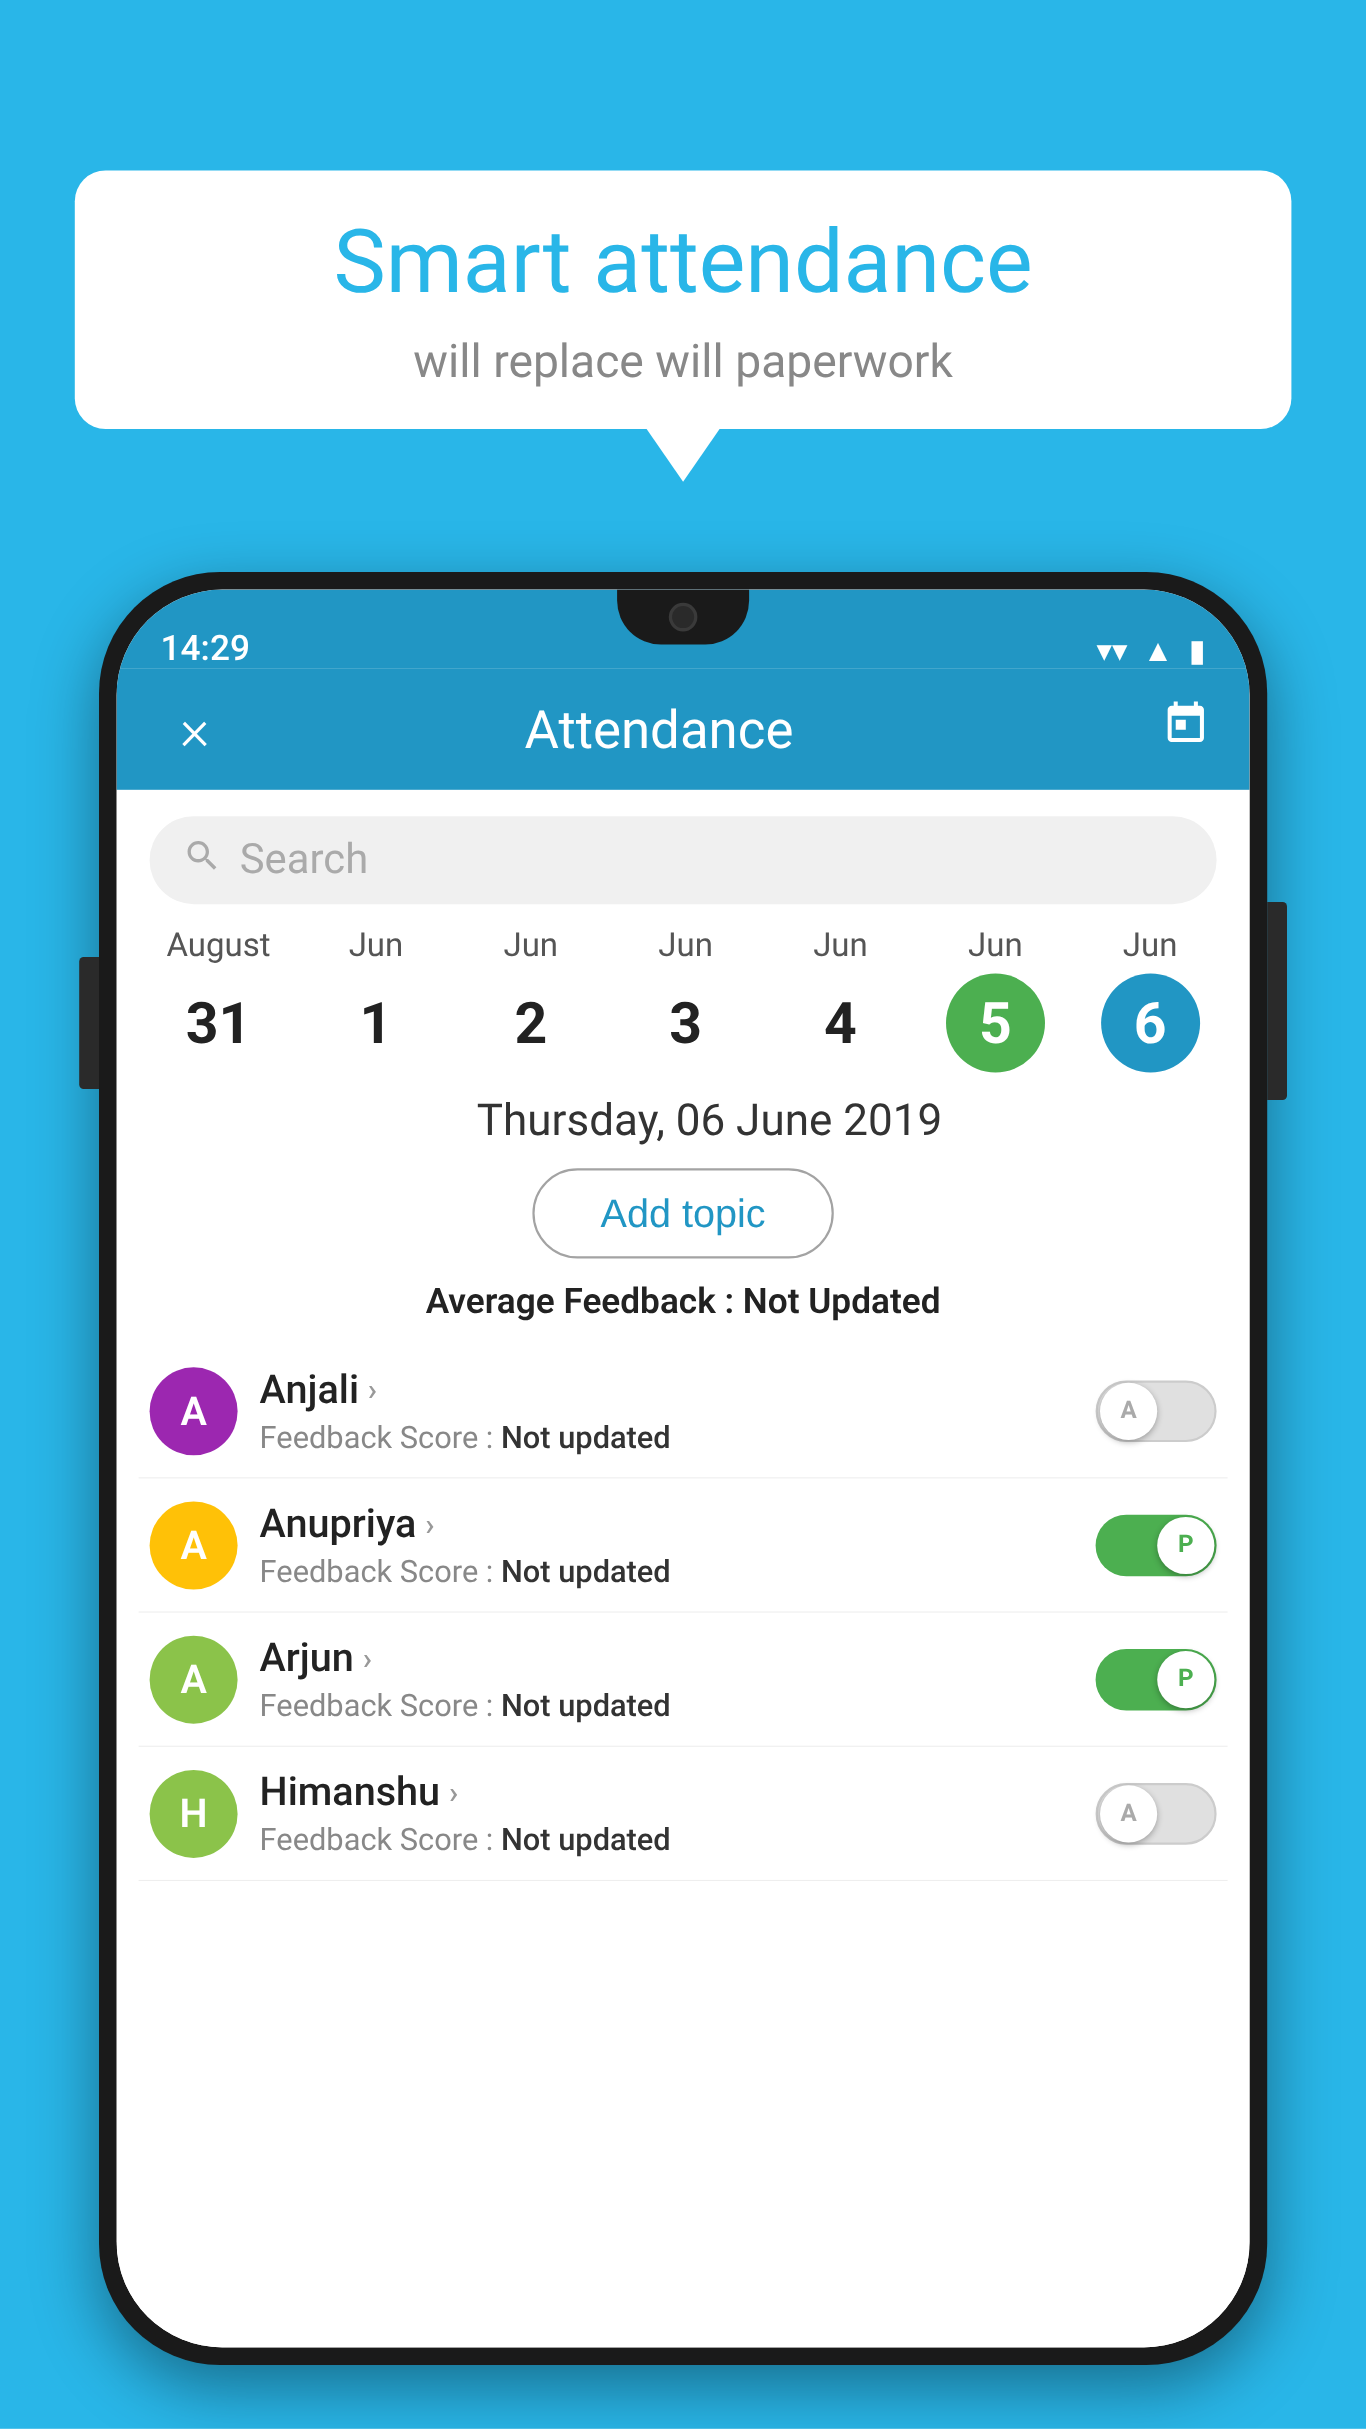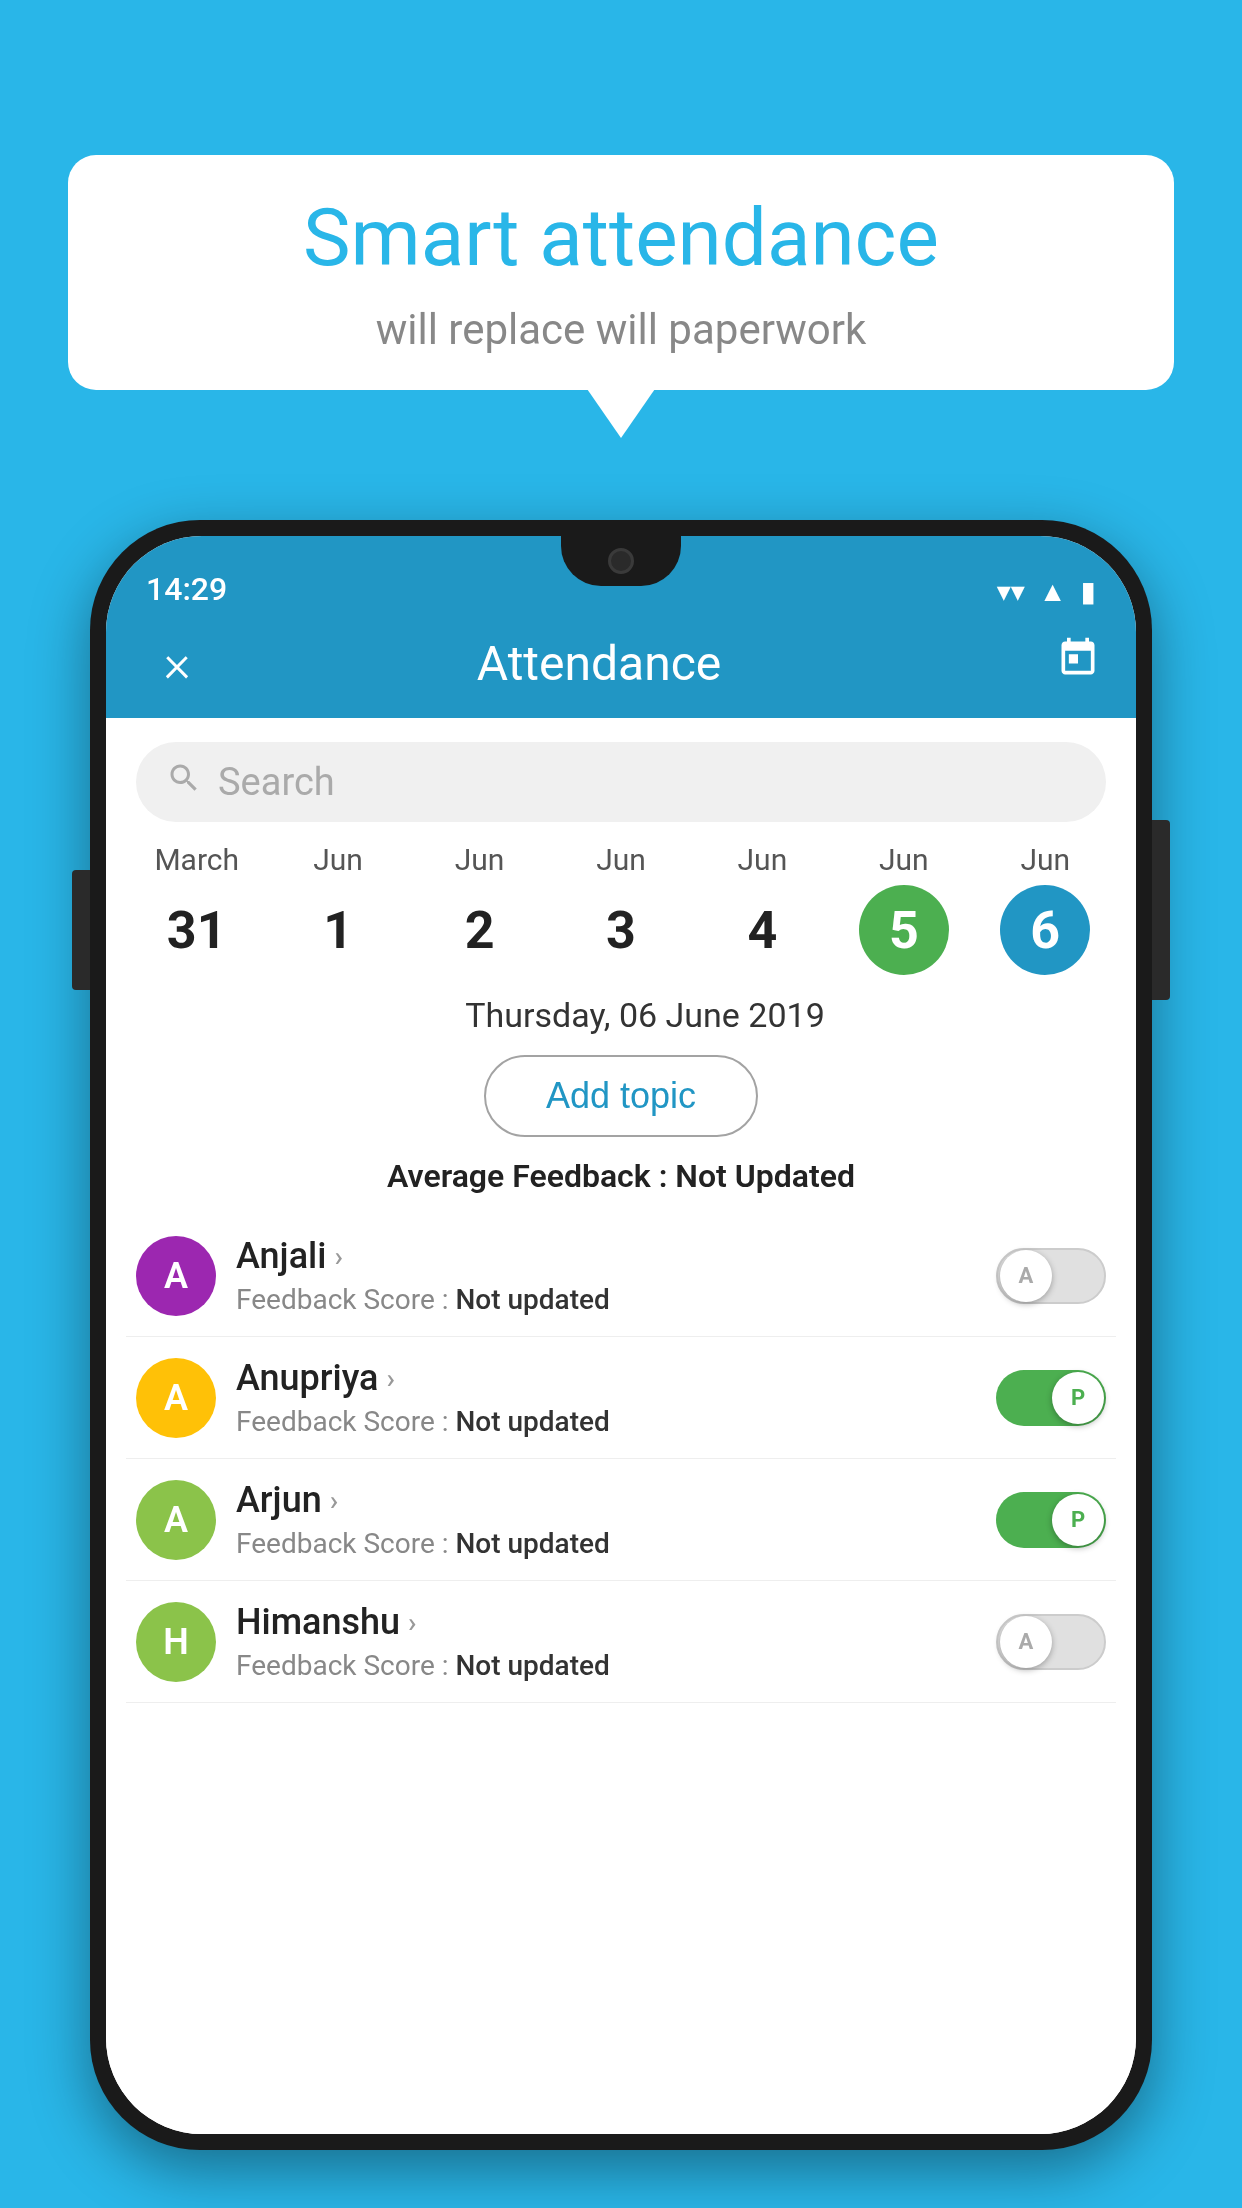--- a/index.html
+++ b/index.html
@@ -274,21 +274,21 @@
     }
 
     .date-day.selected {
       background: #2196c4;
       color: white;
     }
 
     
     .selected-date-label {
       text-align: center;
-      font-size: 34px;
+      font-size: 40px;
       color: #333;
       font-weight: 400;
       margin-top: 20px;
       padding-left: 48px;
     }
 
     
     .add-topic-btn {
       display: block;
       margin: 20px auto;
@@ -460,21 +460,21 @@
           <span class="search-icon-svg">
             <svg width="36" height="36" viewBox="0 0 24 24" fill="#aaa">
               <path d="M15.5 14h-.79l-.28-.27C15.41 12.59 16 11.11 16 9.5 16 5.91 13.09 3 9.5 3S3 5.91 3 9.5 5.91 16 9.5 16c1.61 0 3.09-.59 4.23-1.57l.27.28v.79l5 4.99L20.49 19l-4.99-5zm-6 0C7.01 14 5 11.99 5 9.5S7.01 5 9.5 5 14 7.01 14 9.5 11.99 14 9.5 14z"></path>
             </svg>
           </span>
           <span class="search-text">Search</span>
         </div>
 
         <div class="date-row" id="date-row">
             <div class="date-item">
-              <div class="date-month">March</div>
+              <div class="date-month">August</div>
               <div class="date-day">31</div>
             </div>
             <div class="date-item">
               <div class="date-month">Jun</div>
               <div class="date-day">1</div>
             </div>
             <div class="date-item">
               <div class="date-month">Jun</div>
               <div class="date-day">2</div>
             </div>

